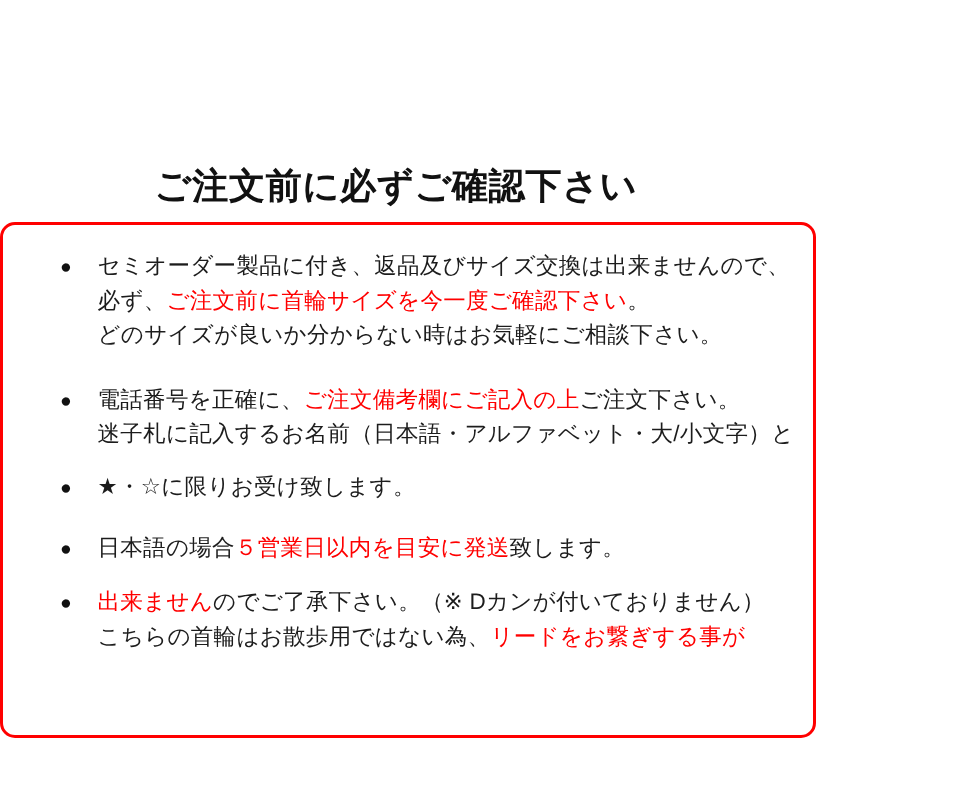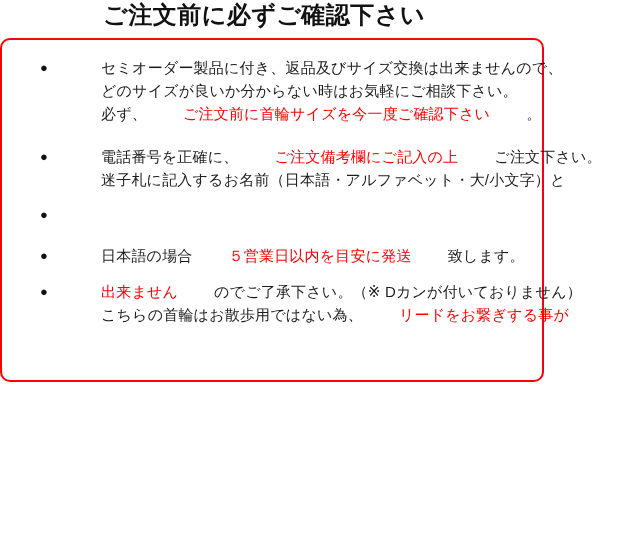--- a/index.html
+++ b/index.html
@@ -12,20 +12,21 @@
   body {
     width: 640px;
     height: 539px;
     background: var(--bg);
     font-family: "Liberation Sans", "DejaVu Sans", sans-serif;
     overflow: hidden;
   }
   .page {
     width: 528px;
     height: 539px;
+    padding-top: 110px;
   }
   .title {
     margin: 0;
     text-align: center;
     font-size: 24px;
     font-weight: bold;
     color: #111111;
     line-height: 30px;
     letter-spacing: 0.5px;
   }
@@ -61,48 +62,49 @@
   .lines {
     flex: 1 1 auto;
   }
   .line {
     font-size: 15px;
     line-height: 23px;
     color: var(--black);
     letter-spacing: 0.2px;
     white-space: nowrap;
   }
-  .seg { color: var(--black); margin-left: 36px; }
+  .seg { color: var(--black); }
   .seg.red { color: var(--red); }
 </style>
 </head>
 <body>
 
 <div class="page">
   <h1 class="title">ご注文前に必ずご確認下さい</h1>
   <div class="notice-box">
     <ul class="notice-list">
         <li class="notice-item">
           <span class="bullet">●</span>
           <div class="lines">
             <div class="line"><span class="seg">セミオーダー製品に付き、返品及びサイズ交換は出来ませんので、</span></div>
+            <div class="line"><span class="seg">必ず、</span><span class="seg red">ご注文前に首輪サイズを今一度ご確認下さい</span><span class="seg">。</span></div>
             <div class="line"><span class="seg">どのサイズが良いか分からない時はお気軽にご相談下さい。</span></div>
-            <div class="line"><span class="seg">必ず、</span><span class="seg red">ご注文前に首輪サイズを今一度ご確認下さい</span><span class="seg">。</span></div>
           </div>
         </li>
         <li class="notice-item">
           <span class="bullet">●</span>
           <div class="lines">
             <div class="line"><span class="seg">電話番号を正確に、</span><span class="seg red">ご注文備考欄にご記入の上</span><span class="seg">ご注文下さい。</span></div>
             <div class="line"><span class="seg">迷子札に記入するお名前（日本語・アルファベット・大/小文字）と</span></div>
           </div>
         </li>
         <li class="notice-item">
           <span class="bullet">●</span>
           <div class="lines">
+            <div class="line"><span class="seg">★・☆に限りお受け致します。</span></div>
           </div>
         </li>
         <li class="notice-item">
           <span class="bullet">●</span>
           <div class="lines">
             <div class="line"><span class="seg">日本語の場合</span><span class="seg red">５営業日以内を目安に発送</span><span class="seg">致します。</span></div>
           </div>
         </li>
         <li class="notice-item">
           <span class="bullet">●</span>

